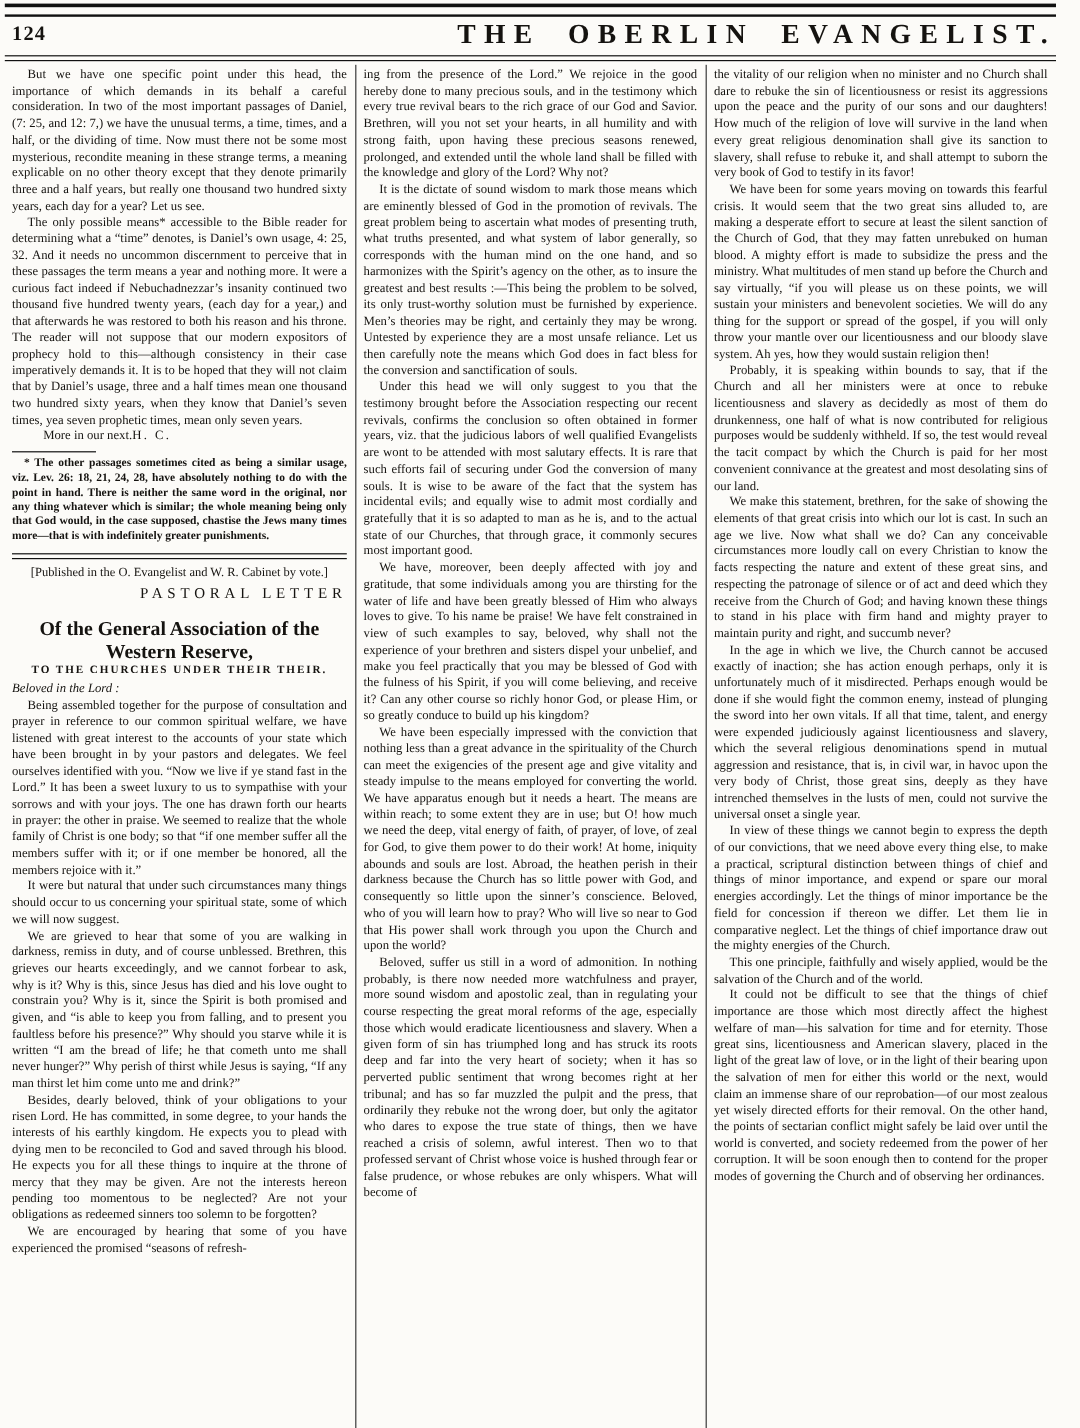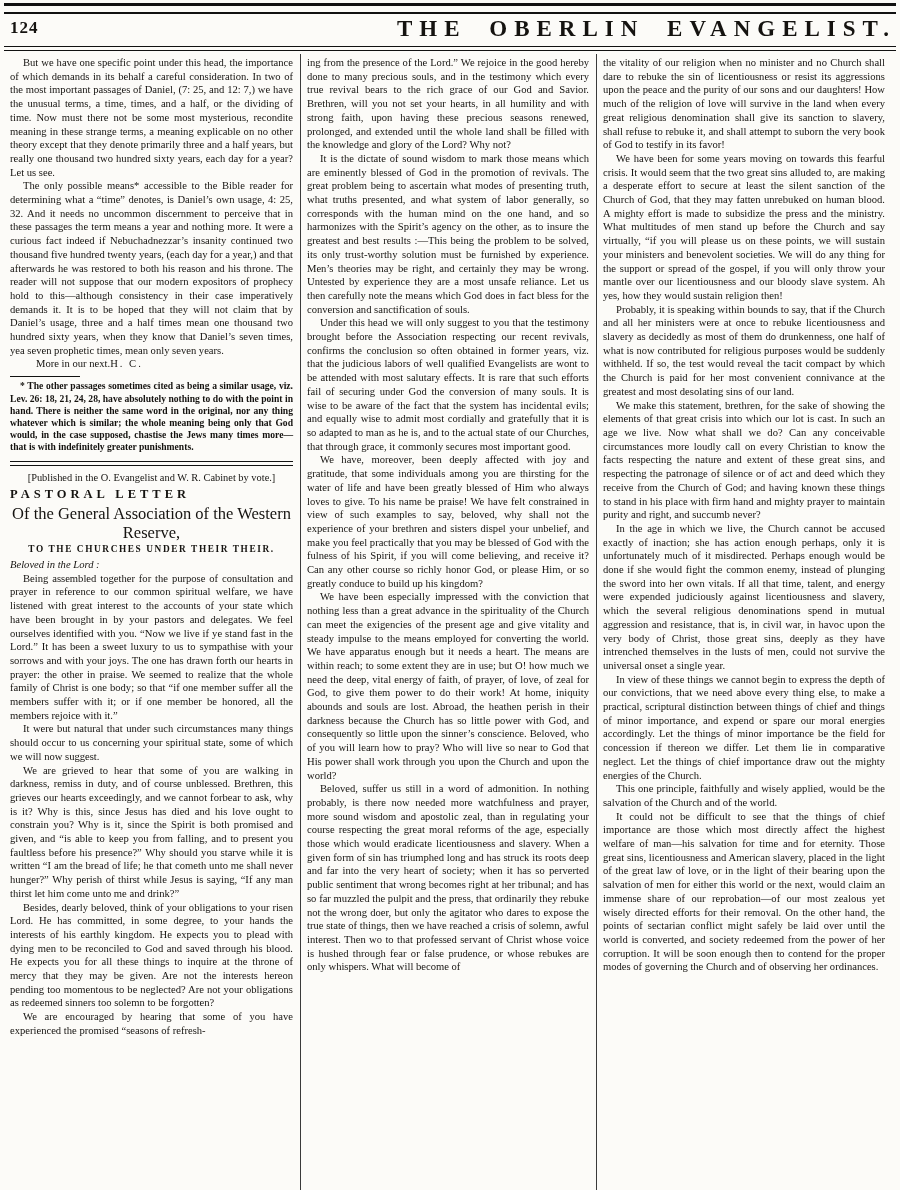--- a/index.html
+++ b/index.html
@@ -2,39 +2,39 @@
 <html><head>
 <meta charset="utf-8">
 <style>
   html,body{margin:0;padding:0;}
   body{
     width:900px;height:1190px;
     background:#fcfbf8;color:#151310;
     font-family:"Liberation Serif", serif;
     overflow:hidden;
   }
-  .page{width:900px;height:1190px;box-sizing:border-box;padding:2px 4px 0 4px;}
+  .page{width:900px;height:1190px;box-sizing:border-box;padding:2px 20px 0 4px;}
   .top-band{height:6px;border-top:3px solid #111;border-bottom:2px solid #111;margin:1px 0 2px 0;}
   .masthead-row{position:relative;height:26px;margin-top:2px;}
   .page-number{position:absolute;left:6px;top:2px;font-size:17px;font-weight:bold;letter-spacing:1px;}
   .masthead{text-align:right;font-size:23px;font-weight:bold;letter-spacing:7px;word-spacing:10px;}
   .dbl-rule{height:3px;border-top:1px solid #111;border-bottom:1px solid #111;margin:4px 0 0 0;}
   .columns{display:flex;height:1146px;margin-top:3px;}
   .col{width:296px;box-sizing:border-box;padding:2px 7px 0 6px;overflow:hidden;}
   .col + .col{border-left:1px solid #3a3a3a;}
   p.para{margin:0;text-indent:13px;text-align:justify;font-size:10.6px;line-height:13.7px;}
   .sig-row{display:flex;justify-content:flex-start;font-size:10.6px;line-height:14px;}
   .sig-row .more{text-indent:13px;padding-left:13px;}
   .sig-row .sig{padding-right:18px;letter-spacing:2px;}
   .fn-rule{width:70px;border-top:1px solid #111;margin:5px 0 3px 0;}
   p.footnote{margin:0;text-indent:10px;text-align:justify;font-size:9.6px;line-height:12.2px;font-weight:bold;}
   .sep-dbl{height:3px;border-top:1px solid #111;border-bottom:1px solid #111;margin:7px 0 5px 0;}
   .pub-note{text-align:center;font-size:10.4px;line-height:13px;margin:0 0 3px 0;}
-  .h-pastoral{text-align:left;font-weight:bold;font-size:12.5px;letter-spacing:4px;margin:3px 0 2px 0;}
-  .h-assoc{text-align:center;font-weight:normal;font-size:16.5px;line-height:19px;margin:1px 0 2px 0;}
+  .h-pastoral{text-align:right;font-weight:normal;font-size:12.5px;letter-spacing:4px;margin:3px 0 12px 0;}
+  .h-assoc{text-align:center;font-weight:bold;font-size:16.5px;line-height:19px;margin:1px 0 2px 0;}
   .h-sub{text-align:center;font-weight:bold;font-size:9.3px;letter-spacing:1.6px;margin:1px 0 4px 0;}
   .salutation{font-style:italic;font-size:10.6px;line-height:14px;margin:0;}
 </style>
 </head>
 <body>
 
 <div class="page">
 
   <div class="top-band"></div>
 

